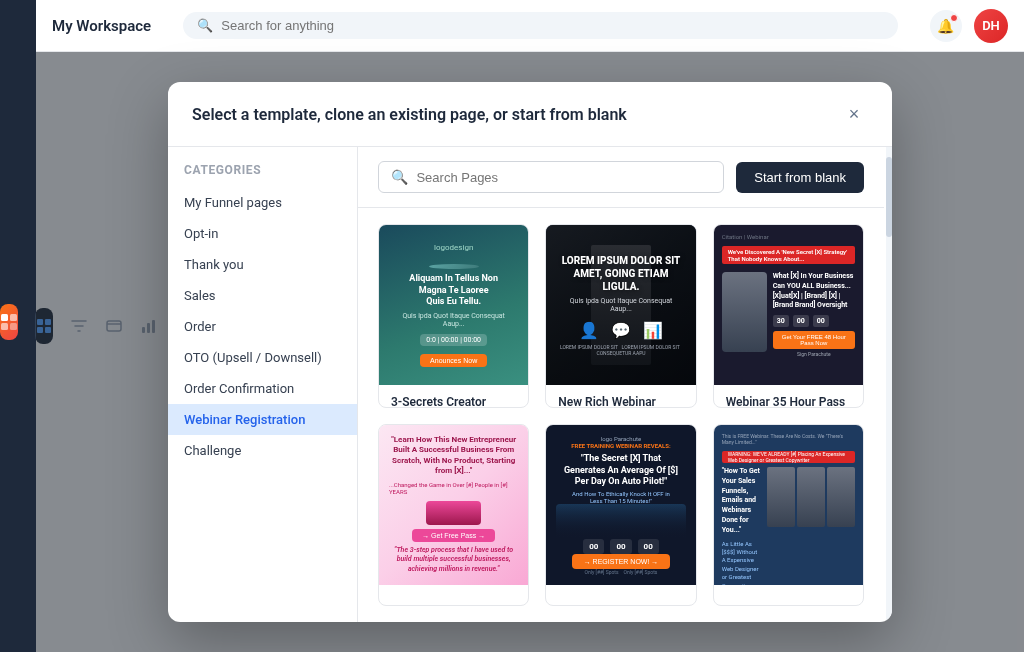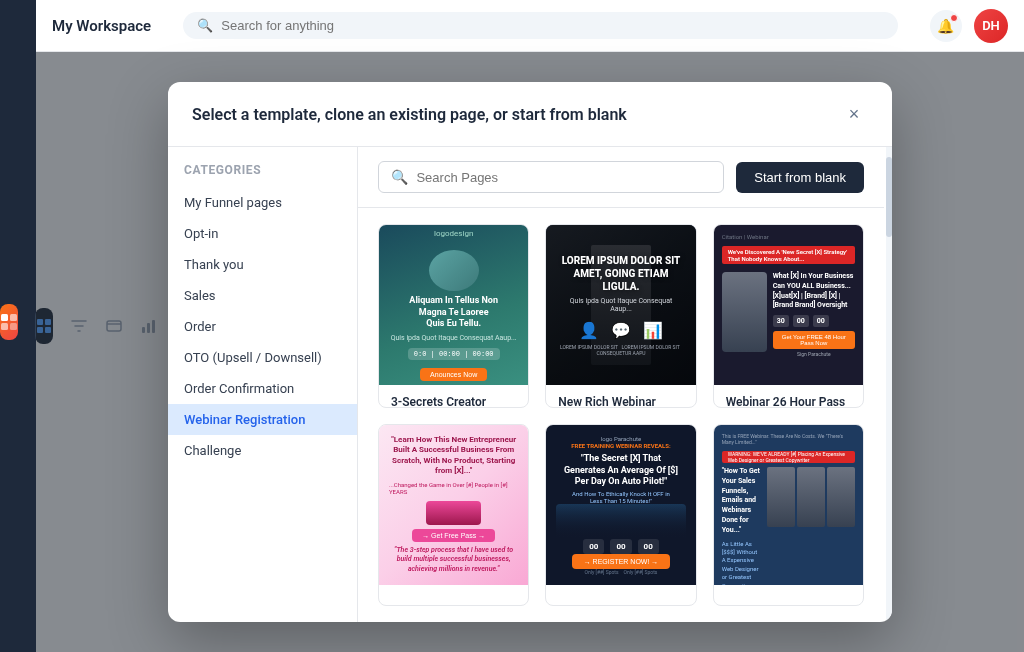--- a/index.html
+++ b/index.html
@@ -314,21 +314,21 @@
     }
 
     
     .tpl-1 {
       background: linear-gradient(160deg, #1a4a5c 0%, #2d7a6e 60%, #3a9080 100%);
       height: 100%;
       display: flex;
       flex-direction: column;
       align-items: center;
       justify-content: center;
-      padding: 4px;
+      padding: 18px;
       gap: 4px;
     }
     .tpl-1-logo { font-size: 8px; color: #a0d8c8; margin-bottom: 4px; }
     .tpl-1-headline {
       font-size: 9px;
       font-weight: 700;
       color: white;
       text-align: center;
       line-height: 1.3;
     }
@@ -344,21 +344,20 @@
       background: linear-gradient(135deg, #5ba3a3, #3d7a7a);
       margin-top: 4px;
     }
     .tpl-1-timer {
       font-size: 7px;
       color: white;
       background: rgba(255,255,255,0.2);
       padding: 2px 6px;
       border-radius: 4px;
       margin-top: 2px;
-      font-family: Liberation Mono, monospace;
     }
     .tpl-1-btn {
       background: #f97316;
       color: white;
       border: none;
       border-radius: 4px;
       padding: 3px 10px;
       font-size: 7px;
       margin-top: 4px;
       cursor: pointer;
@@ -854,21 +853,21 @@
                             <div class="tpl-3-timer-box">00</div>
                             <div class="tpl-3-timer-box">00</div>
                           </div>
                           <button class="tpl-3-btn">Get Your FREE 48 Hour Pass Now</button>
                           <div style="font-size:5px;color:#9ca3af;margin-top:2px;text-align:center;">Sign Parachute</div>
                         </div>
                       </div>
                     </div>
                   </div>
                   <div class="template-info">
-                    <div class="template-name">Webinar 26 Hour Pass</div>
+                    <div class="template-name">Webinar 35 Hour Pass</div>
                   </div>
                 </div>
 
                 <div class="template-card">
                   <div class="template-preview">
                     <div class="tpl-4">
                       <div class="tpl-4-headline">"Learn How This New Entrepreneur Built A Successful Business From Scratch, With No Product, Starting from [X]..."</div>
                       <div style="font-size:6px;color:#be185d;margin-bottom:2px;">...Changed the Game in Over [#] People in [#] YEARS</div>
                       <div class="tpl-4-person"></div>
                       <button class="tpl-4-btn">→ Get Free Pass →</button>

